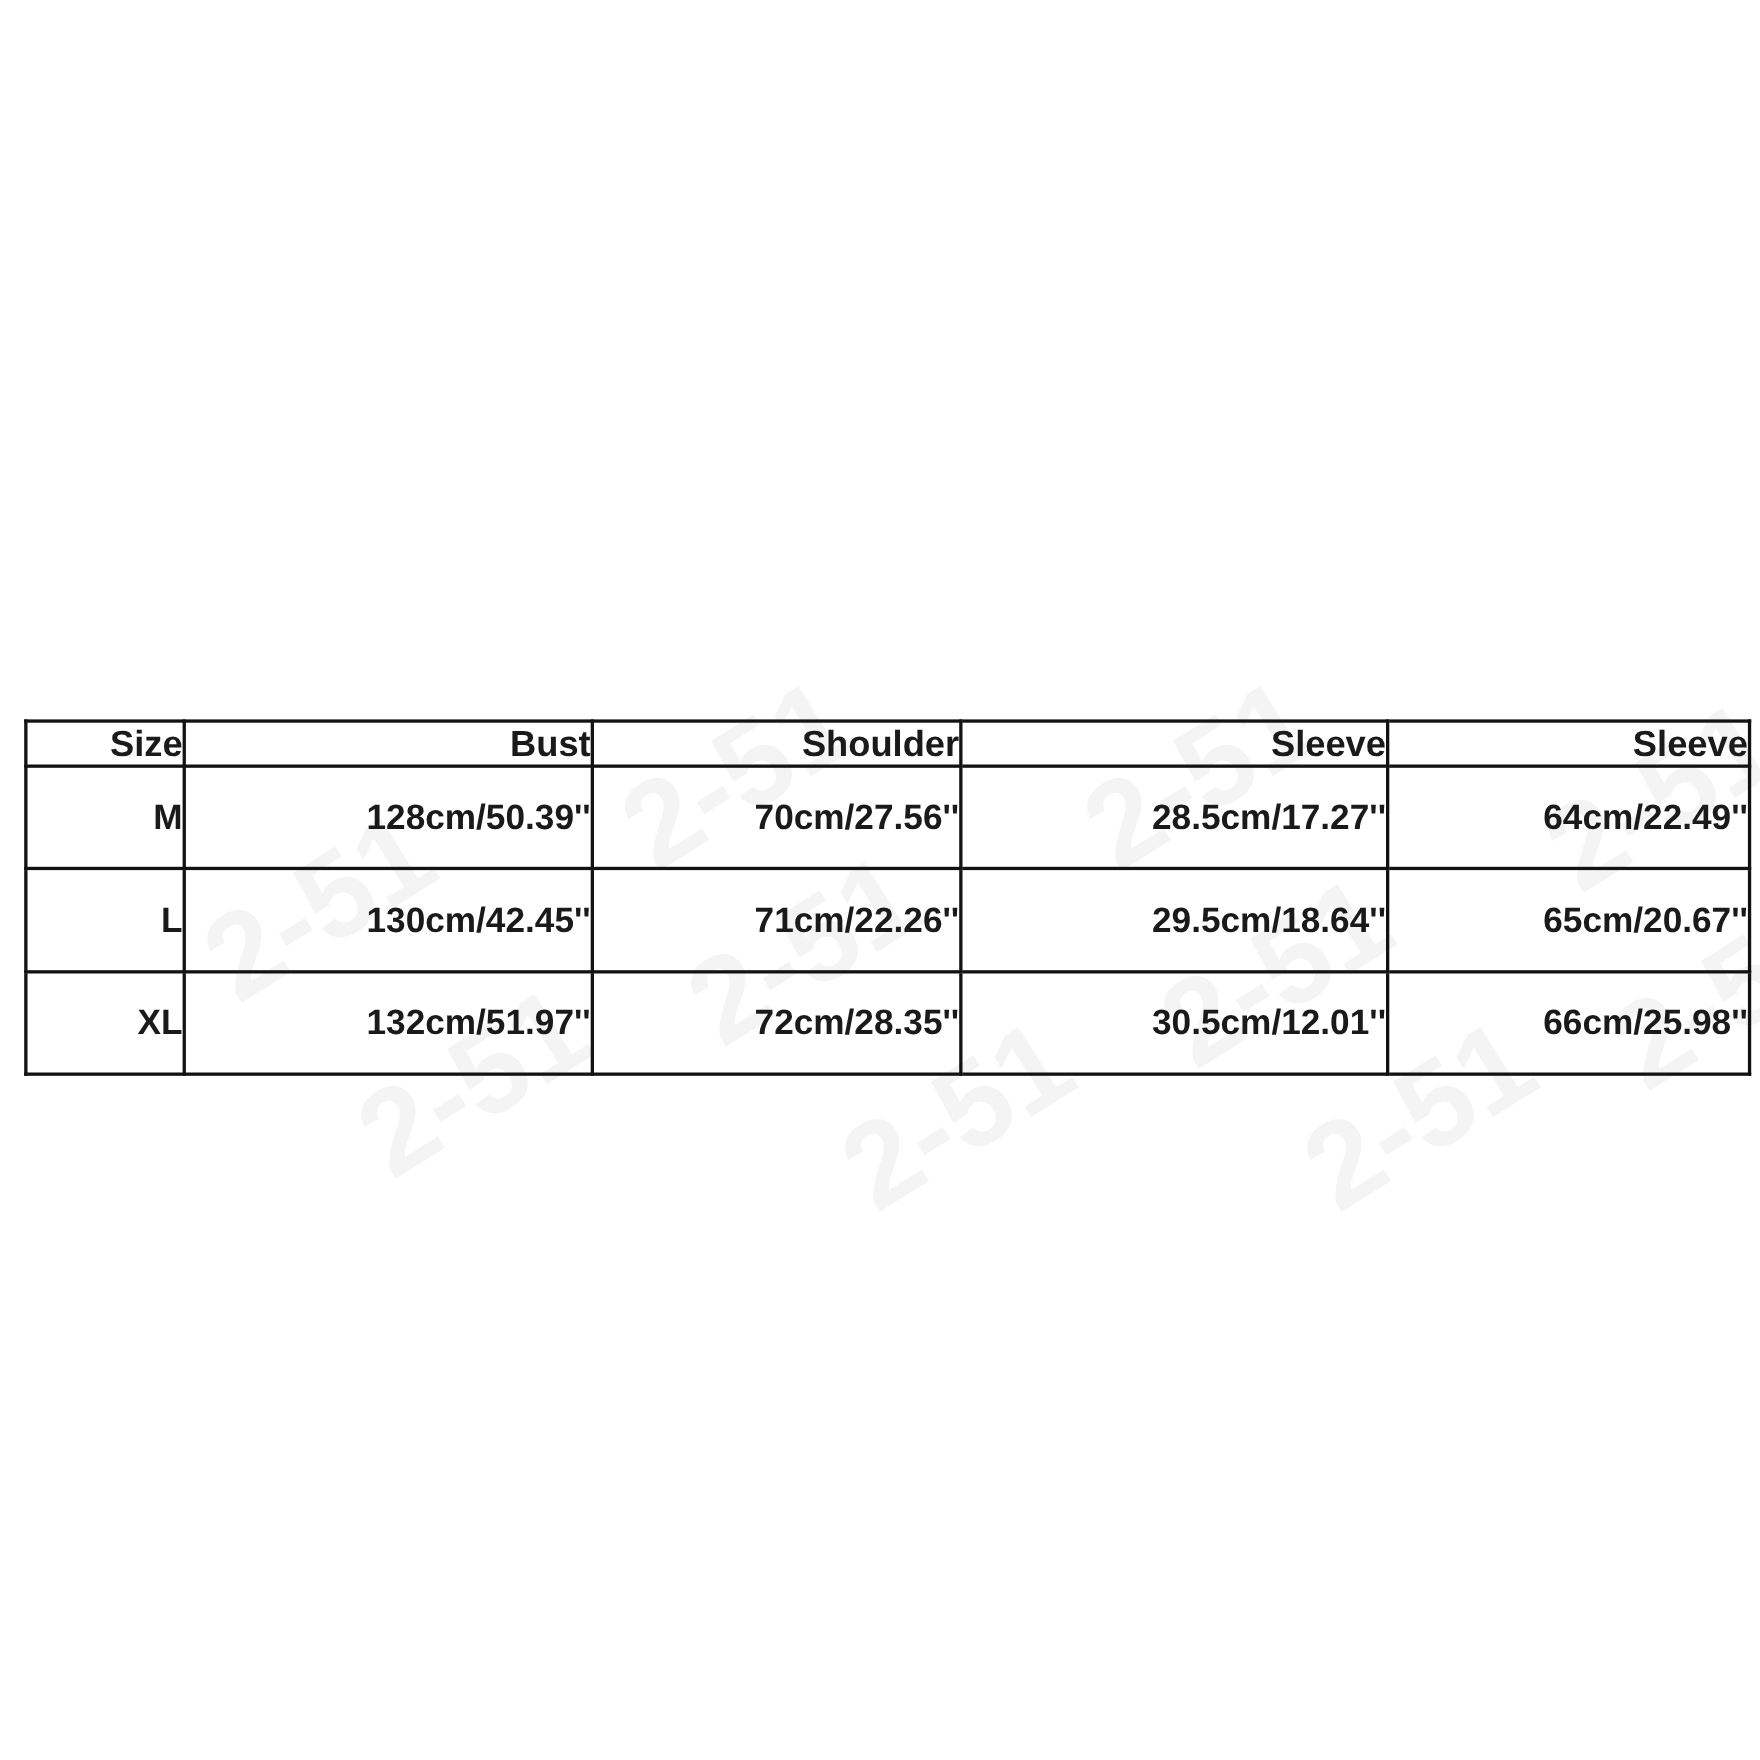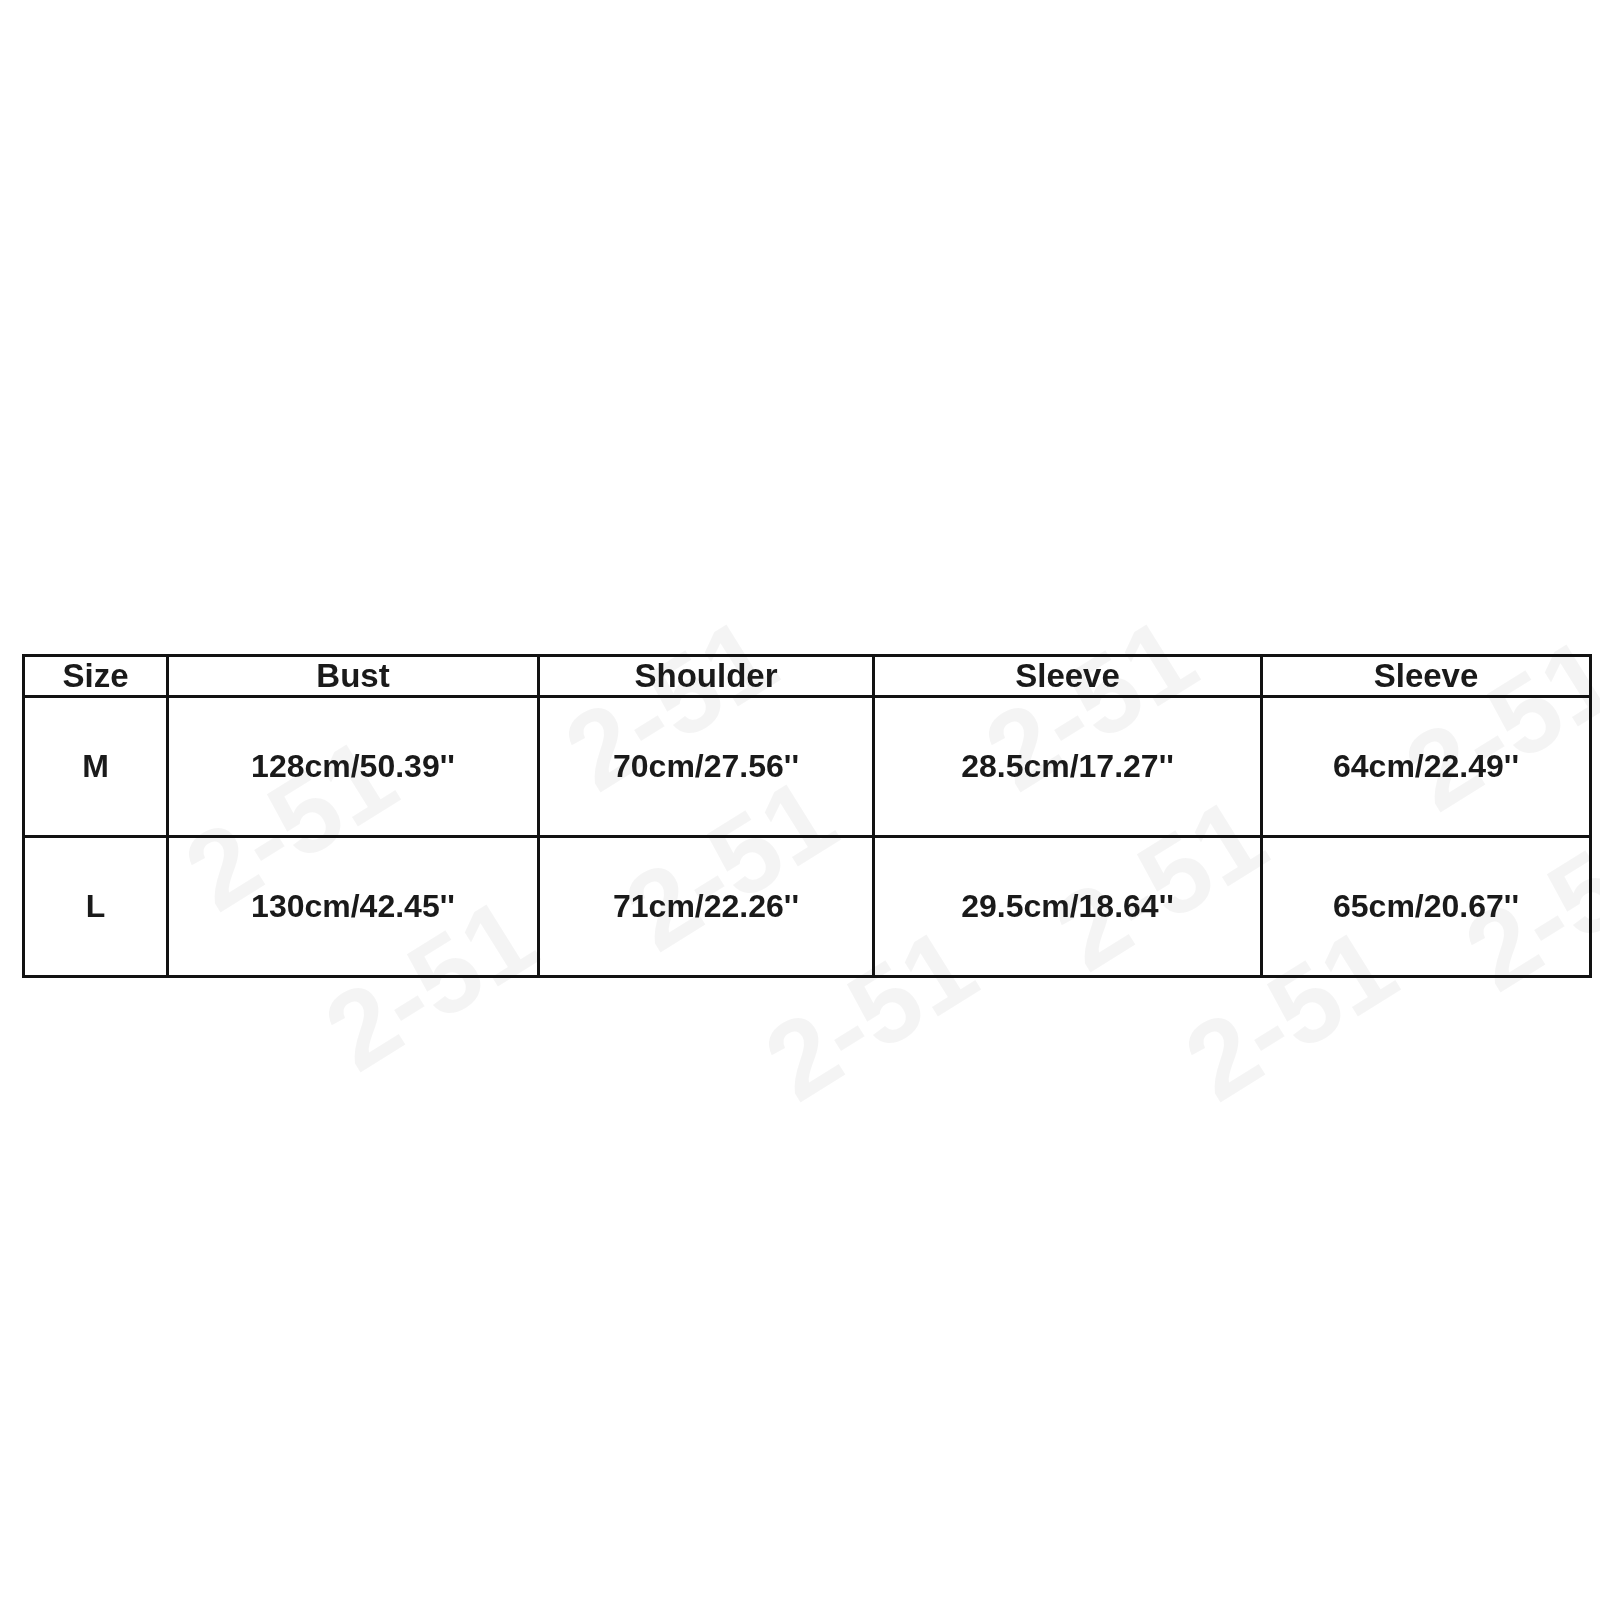--- a/index.html
+++ b/index.html
@@ -46,21 +46,21 @@
   table.size-chart {
     border-collapse: collapse;
     table-layout: fixed;
     width: 100%;
     height: 100%;
     background: transparent;
   }
   table.size-chart th,
   table.size-chart td {
     border: 3px solid #121212;
-    text-align: center;
+    text-align: right;
     vertical-align: middle;
     font-weight: bold;
     font-size: 32px;
     color: #1a1a1a;
     background: transparent;
     padding: 0;
     letter-spacing: 0px;
   }
   table.size-chart th {
     font-size: 33px;
@@ -110,17 +110,24 @@
           <td>28.5cm/17.27''</td>
           <td>64cm/22.49''</td>
         </tr>
         <tr>
           <td>L</td>
           <td>130cm/42.45''</td>
           <td>71cm/22.26''</td>
           <td>29.5cm/18.64''</td>
           <td>65cm/20.67''</td>
         </tr>
+        <tr>
+          <td>XL</td>
+          <td>132cm/51.97''</td>
+          <td>72cm/28.35''</td>
+          <td>30.5cm/12.01''</td>
+          <td>66cm/25.98''</td>
+        </tr>
       </tbody>
     </table>
   </div>
 
 </div>
 
 </body></html>

